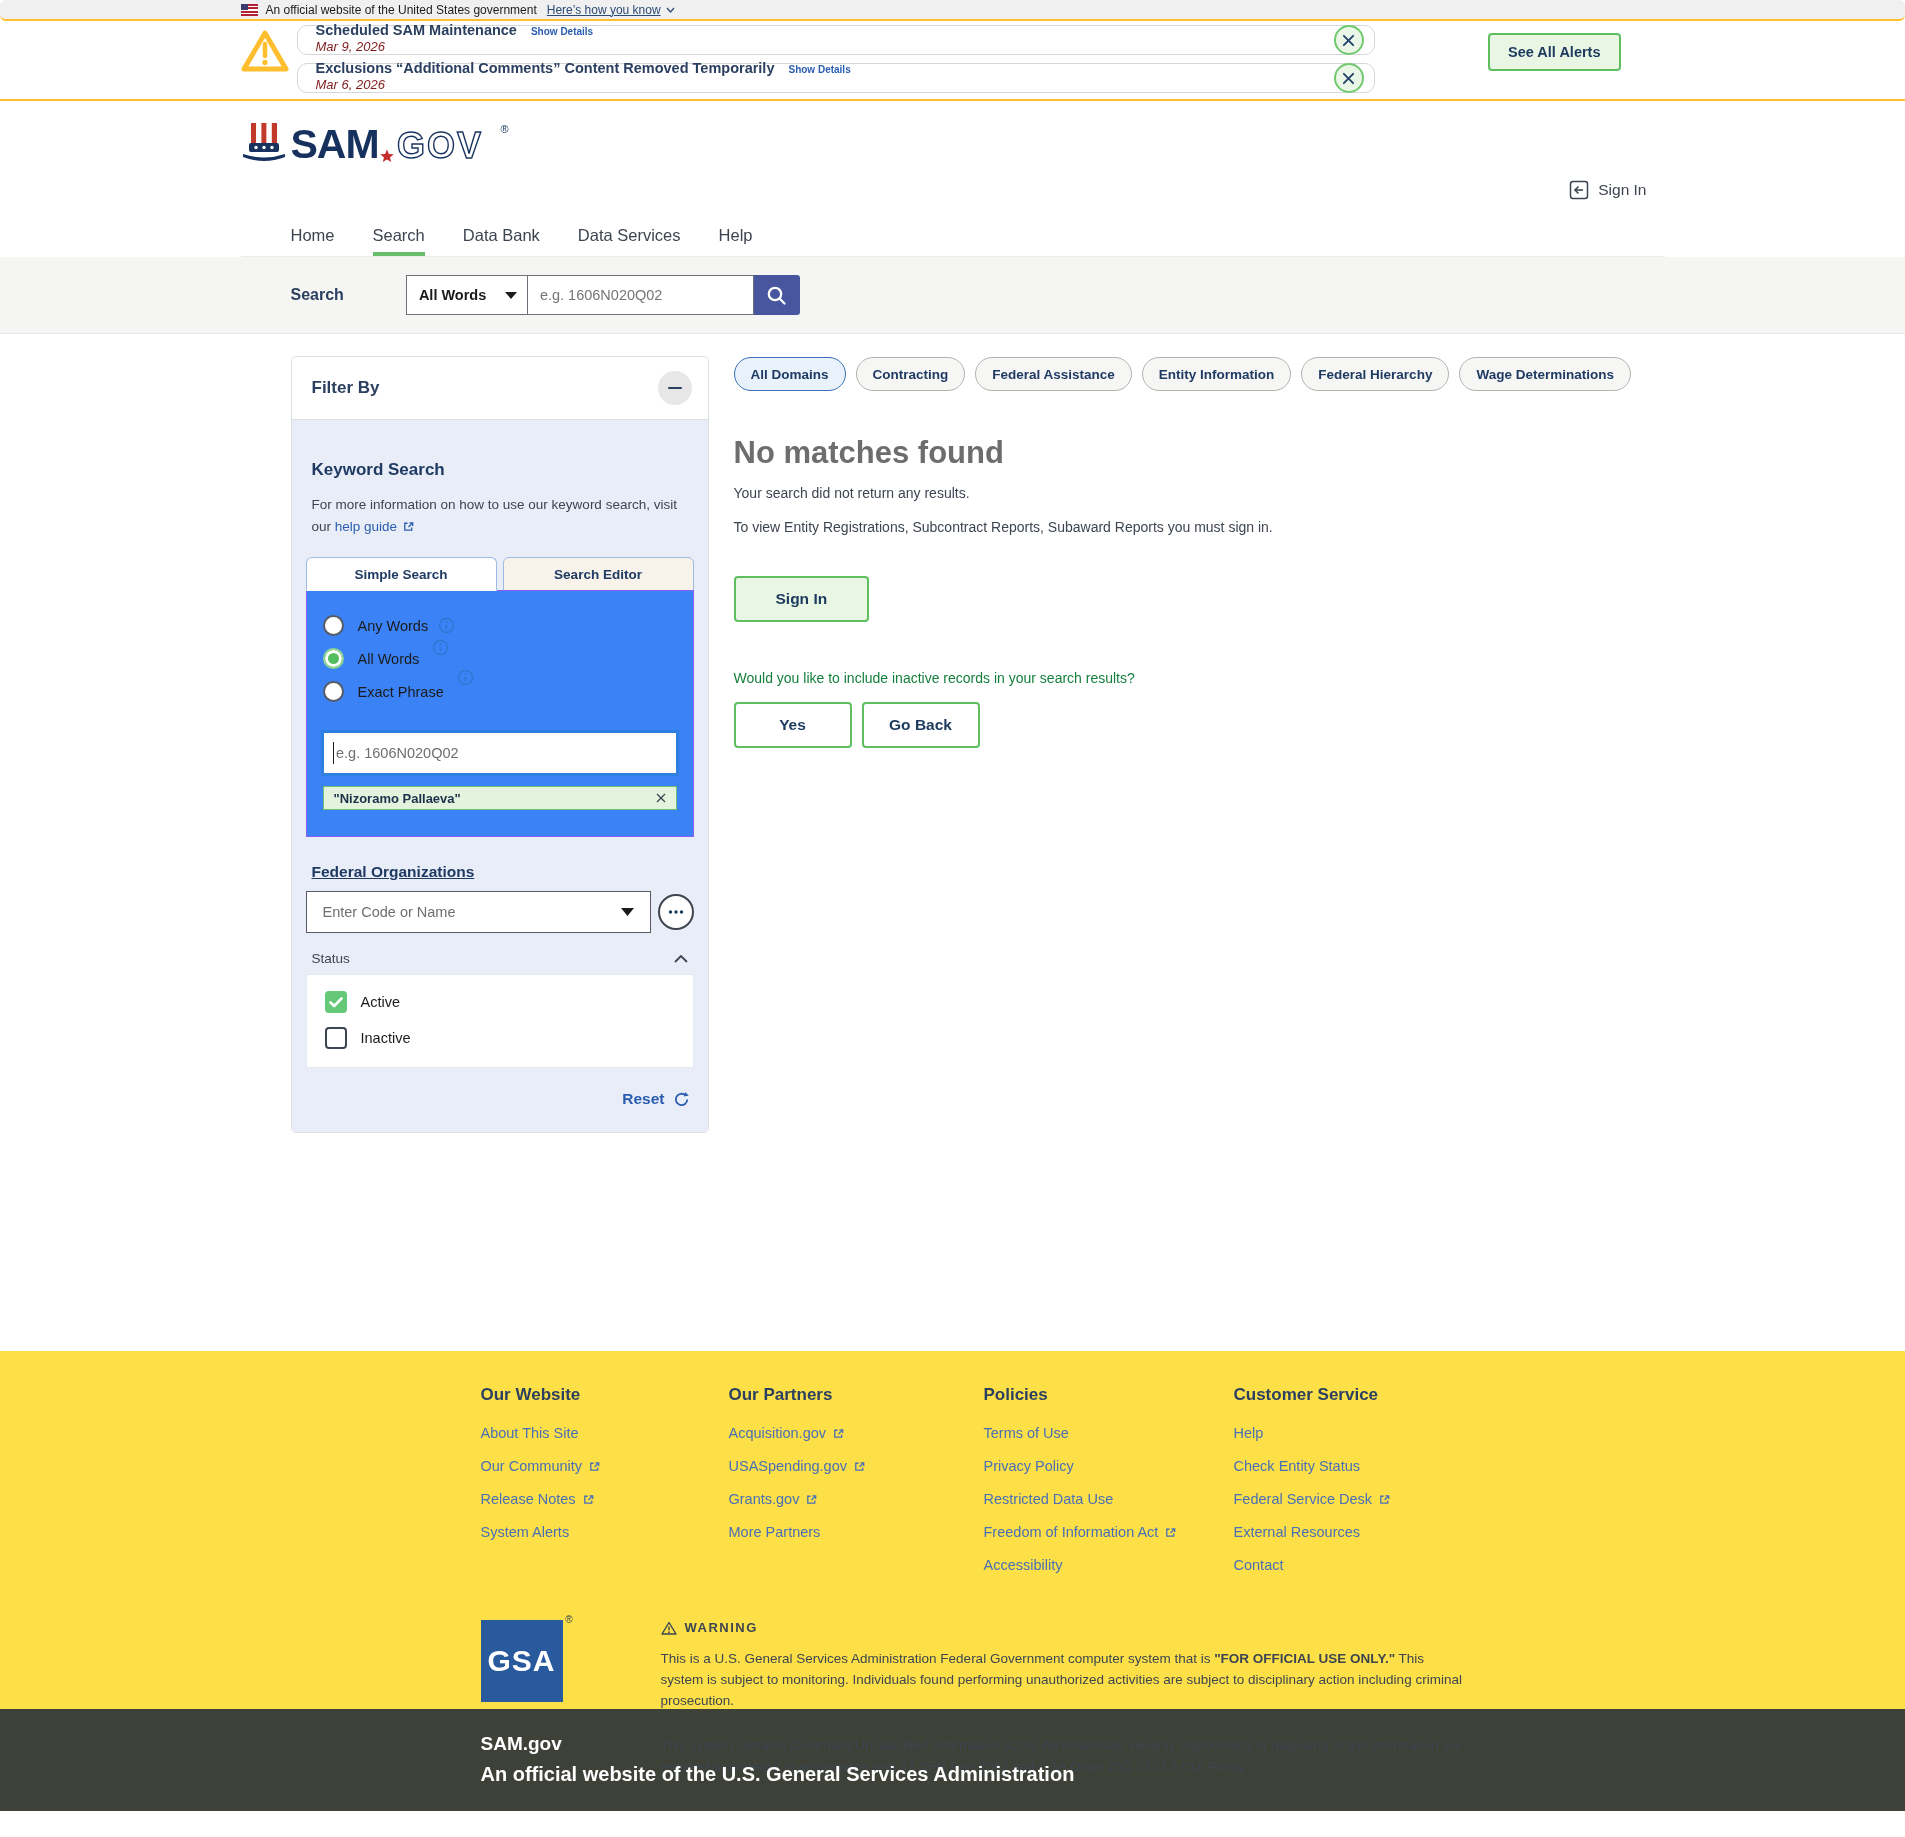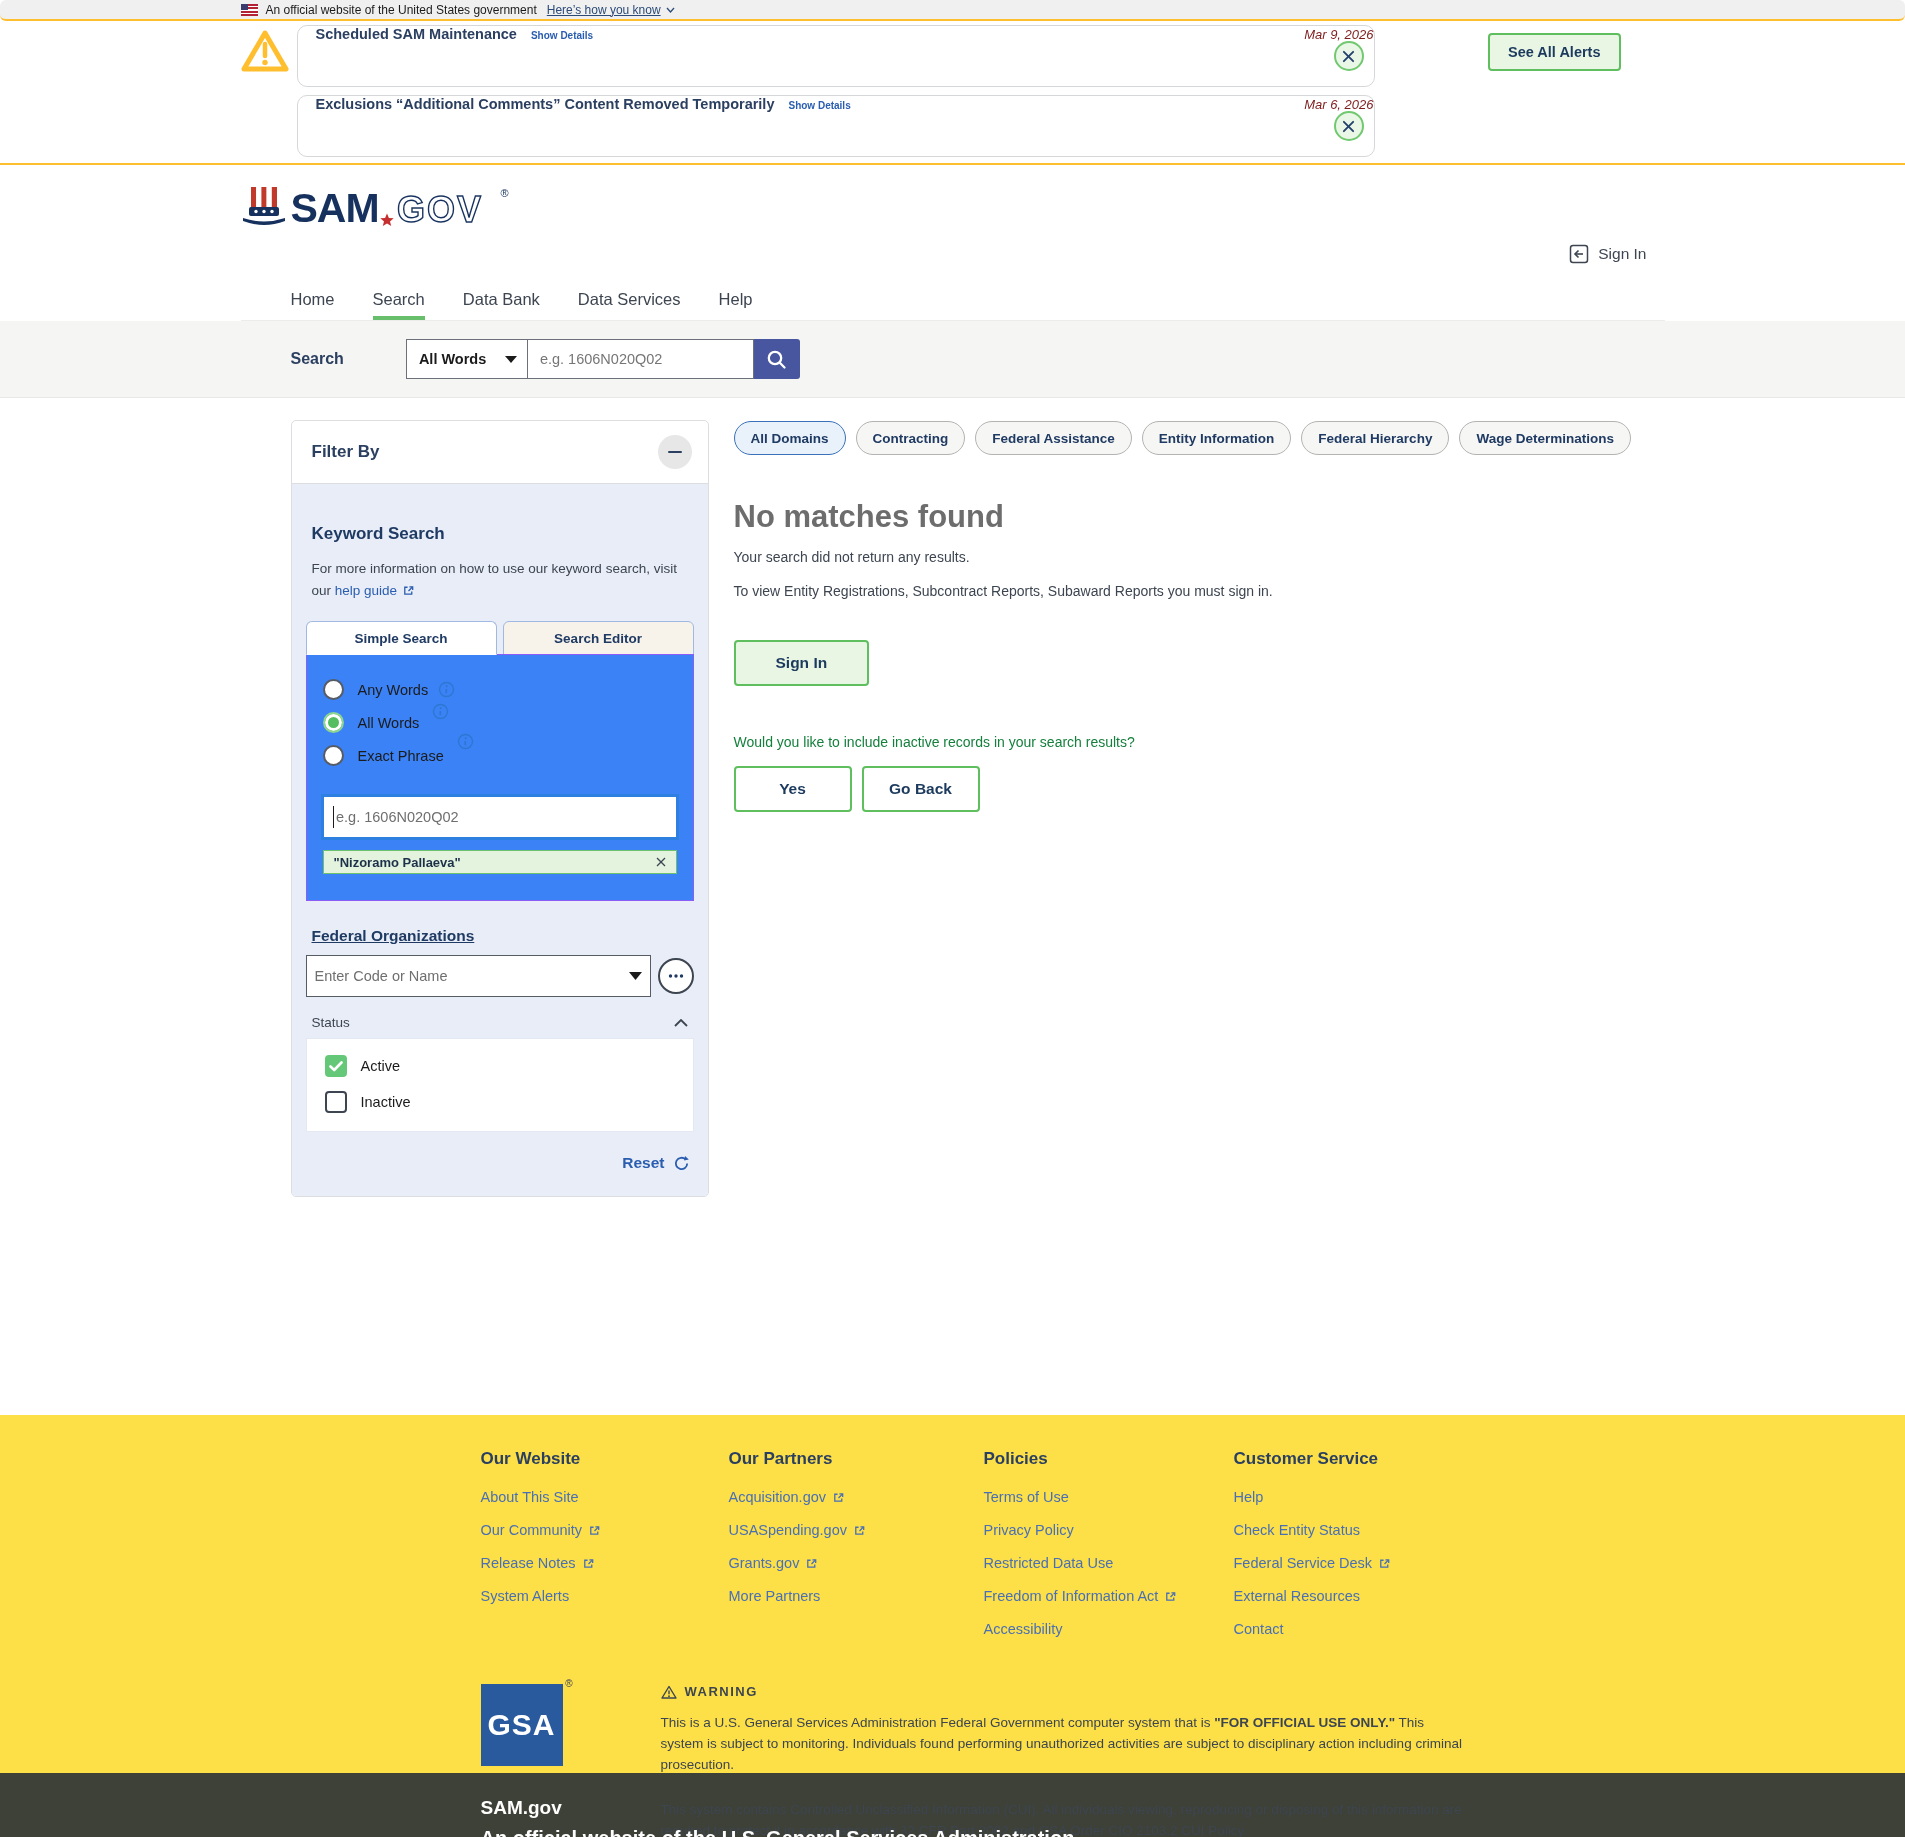--- a/index.html
+++ b/index.html
@@ -14,22 +14,22 @@
   .flag { width:17px; height:12px; display:inline-block; position:relative; margin-right:8px;
           background:repeating-linear-gradient(180deg,#b22234 0 1.8px,#ffffff 1.8px 3.4px); }
   .flag::after { content:""; position:absolute; left:0; top:0; width:7px; height:6px; background:#3c3b6e; }
   .banner-link { color:#2b4a77; text-decoration:underline; margin-left:10px; display:inline-flex; align-items:center; gap:5px; }
 
   
   .alerts { background:#fff; border-bottom:2px solid #ffbe2e; padding-top:4px; }
   .alerts .container { display:flex; align-items:flex-start; }
   .alert-icon-col { width:56px; padding-top:3px; }
   .alert-stack { width:1078px; display:flex; flex-direction:column; gap:8px; padding-bottom:6px; }
-  .alert-box { position:relative; height:62px; border:1px solid #d6d7d9; border-radius:10px;
-               display:flex; flex-direction:row; justify-content:space-between; padding-left:18px; background:#fff; }
+  .alert-box { position:relative; height:30px; border:1px solid #d6d7d9; border-radius:10px;
+               display:flex; flex-direction:column; justify-content:flex-end; padding-left:18px; background:#fff; }
   .alert-line1 { display:flex; align-items:baseline; }
   .alert-title { font-size:14.5px; font-weight:bold; color:#2b3f60; }
   .alert-link { font-size:10px; font-weight:bold; color:#2a5db0; margin-left:14px; }
   .alert-date { font-size:13px; font-style:italic; color:#7f1d1d; margin-top:1px; }
   .alert-close { position:absolute; right:10px; top:50%; transform:translateY(-50%); width:30px; height:30px;
                  border-radius:50%; border:2px solid #70c96e; background:#eaf7e7; display:flex; align-items:center;
                  justify-content:center; cursor:pointer; padding:0; }
   .see-all { margin-left:auto; margin-right:44px; margin-top:8px; height:38px; padding:0 18px; background:#e9f6e4;
              border:2px solid #5fbf5f; border-radius:4px; font-weight:bold; font-size:14.5px; color:#1c3a5e;
              font-family:inherit; cursor:pointer; }
@@ -90,21 +90,21 @@
               padding-left:9px; background:#fff; cursor:text; }
   .caret { width:1.5px; height:22px; background:#1b1b1b; margin-right:2px; }
   .kw-ph { color:#6f6f6f; font-size:14.5px; }
   .chip { margin:10px 4px 4px; height:24px; background:#e3f3de; border:1px solid #6cc26c; display:flex;
           align-items:center; justify-content:space-between; padding:0 10px; }
   .chip-text { font-size:13px; font-weight:bold; color:#1d3049; }
   .chip-x { cursor:pointer; line-height:0; }
   .fo-h { font-size:15.5px; font-weight:bold; color:#1f3a63; margin:26px 6px 10px;text-decoration:underline; }
   .fo-row { display:flex; align-items:center; gap:7px; }
   .fo-input { flex:1; height:42px; background:#fff; border:1px solid #565c65; display:flex; align-items:center;
-              justify-content:space-between; padding:0 8px; color:#6f6f6f; font-size:14.5px; cursor:pointer; }
+              justify-content:space-between; padding:0 16px; color:#6f6f6f; font-size:14.5px; cursor:pointer; }
   .fo-more { width:36px; height:36px; border-radius:50%; background:#fff; border:2px solid #3d4551; display:flex;
              align-items:center; justify-content:center; cursor:pointer; flex:none; padding:0; }
   .status-head { display:flex; align-items:center; justify-content:space-between; margin:18px 6px 8px;
                  font-size:13.5px; color:#3d4551; cursor:pointer; }
   .status-box { background:#fff; border:1px solid #e3e8f2; padding:16px 18px 4px; }
   .cb-row { display:flex; align-items:center; margin-bottom:14px; }
   .cb { width:22px; height:22px; border-radius:4px; flex:none; display:flex; align-items:center; justify-content:center; cursor:pointer; }
   .cb.checked { background:#65c878; }
   .cb.un { background:#fff; border:2px solid #3d4551; }
   .cb-label { margin-left:14px; font-size:14.5px; color:#1b1b1b; }

